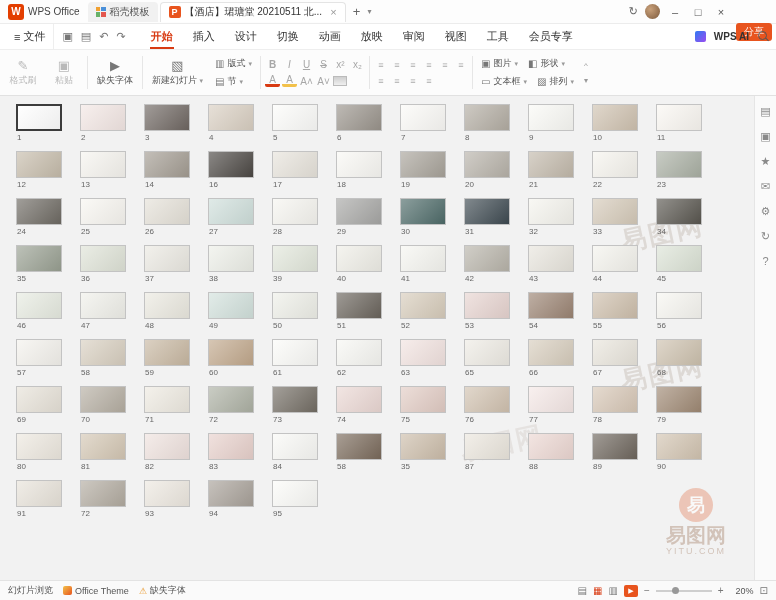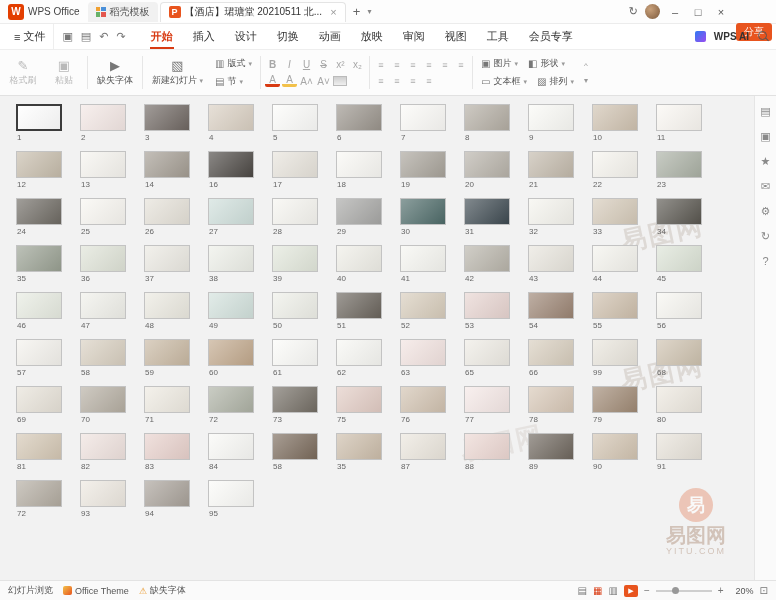--- a/index.html
+++ b/index.html
@@ -541,21 +541,21 @@
         <div class="cell">
           <div class="thumb" style="background: linear-gradient(135deg, rgba(255, 255, 255, 0.35), rgba(0, 0, 0, 0.07)), rgb(238, 235, 228);"></div>
           <div class="num">65</div>
         </div>
         <div class="cell">
           <div class="thumb" style="background: linear-gradient(135deg, rgba(255, 255, 255, 0.35), rgba(0, 0, 0, 0.07)), rgb(215, 205, 189);"></div>
           <div class="num">66</div>
         </div>
         <div class="cell">
           <div class="thumb" style="background: linear-gradient(135deg, rgba(255, 255, 255, 0.35), rgba(0, 0, 0, 0.07)), rgb(233, 229, 220);"></div>
-          <div class="num">99</div>
+          <div class="num">67</div>
         </div>
         <div class="cell">
           <div class="thumb" style="background: linear-gradient(135deg, rgba(255, 255, 255, 0.35), rgba(0, 0, 0, 0.07)), rgb(205, 193, 174);"></div>
           <div class="num">68</div>
         </div>
         <div class="cell">
           <div class="thumb" style="background: linear-gradient(135deg, rgba(255, 255, 255, 0.35), rgba(0, 0, 0, 0.07)), rgb(231, 226, 216);"></div>
           <div class="num">69</div>
         </div>
         <div class="cell">
@@ -566,20 +566,24 @@
           <div class="thumb" style="background: linear-gradient(135deg, rgba(255, 255, 255, 0.35), rgba(0, 0, 0, 0.07)), rgb(238, 234, 225);"></div>
           <div class="num">71</div>
         </div>
         <div class="cell">
           <div class="thumb" style="background: linear-gradient(135deg, rgba(255, 255, 255, 0.35), rgba(0, 0, 0, 0.07)), rgb(173, 177, 164);"></div>
           <div class="num">72</div>
         </div>
         <div class="cell">
           <div class="thumb" style="background: linear-gradient(135deg, rgba(255, 255, 255, 0.35), rgba(0, 0, 0, 0.07)), rgb(115, 109, 100);"></div>
           <div class="num">73</div>
+        </div>
+        <div class="cell">
+          <div class="thumb" style="background: linear-gradient(135deg, rgba(255, 255, 255, 0.35), rgba(0, 0, 0, 0.07)), rgb(235, 216, 212);"></div>
+          <div class="num">74</div>
         </div>
         <div class="cell">
           <div class="thumb" style="background: linear-gradient(135deg, rgba(255, 255, 255, 0.35), rgba(0, 0, 0, 0.07)), rgb(226, 204, 196);"></div>
           <div class="num">75</div>
         </div>
         <div class="cell">
           <div class="thumb" style="background: linear-gradient(135deg, rgba(255, 255, 255, 0.35), rgba(0, 0, 0, 0.07)), rgb(209, 194, 176);"></div>
           <div class="num">76</div>
         </div>
         <div class="cell">

